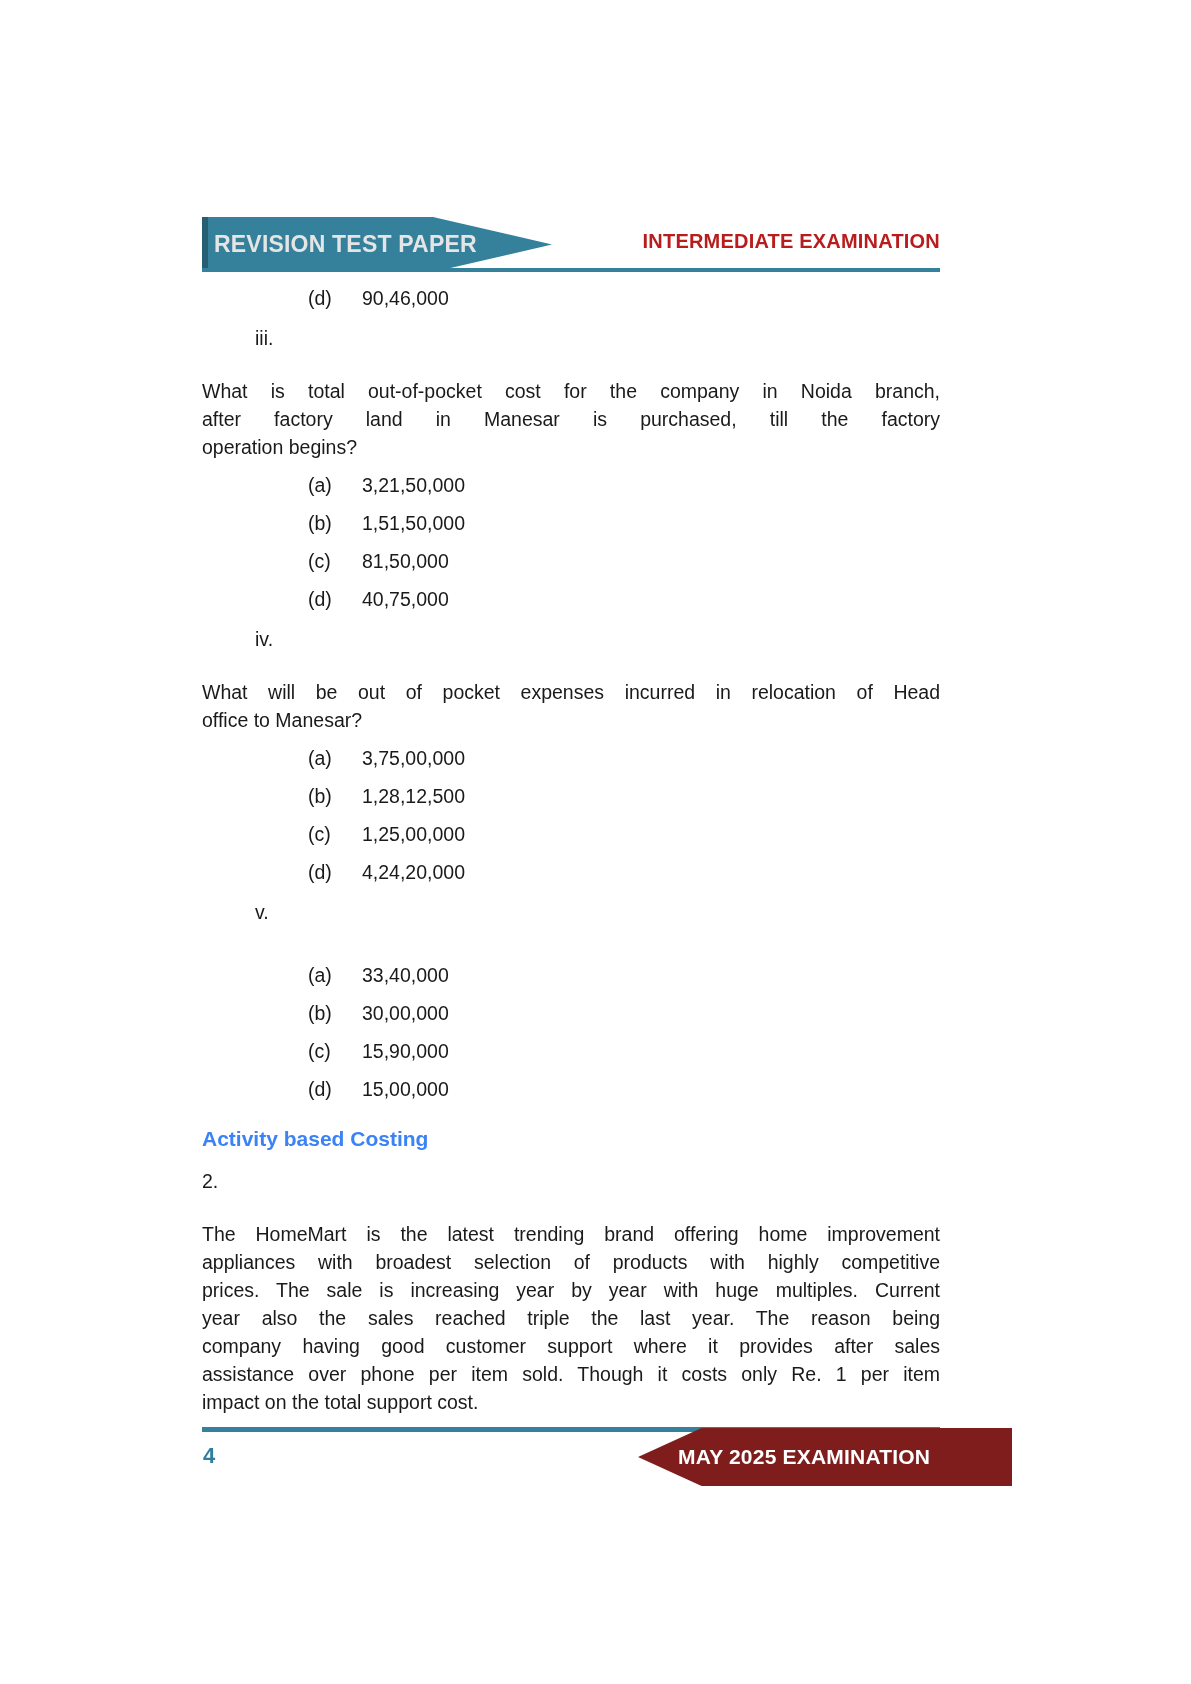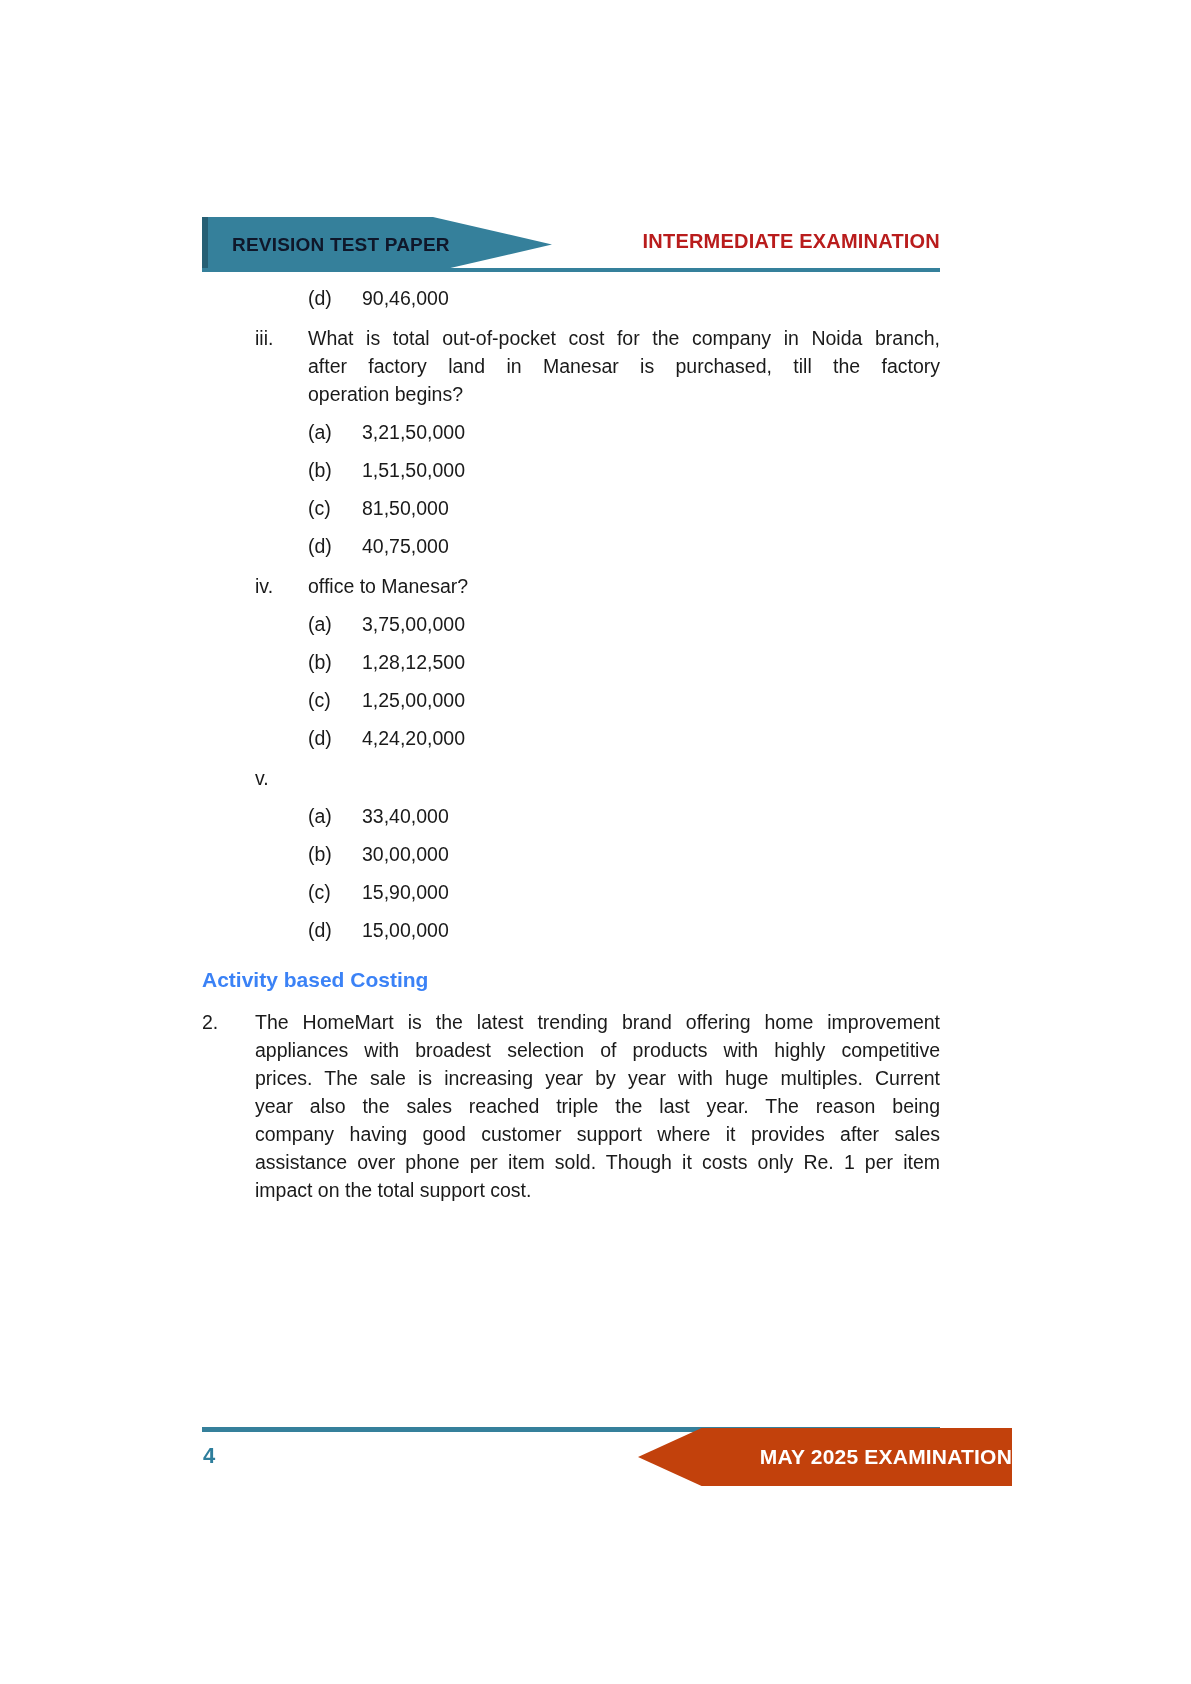--- a/index.html
+++ b/index.html
@@ -21,22 +21,22 @@
     width: 350px; height: 55px;
     background: #35809B;
     clip-path: polygon(0 0, 66% 0, 100% 50%, 66% 100%, 0 100%);
     display: flex; align-items: center;
   }
   .header-banner .shade {
     position: absolute; left: 0; top: 0; bottom: 0; width: 6px;
     background: #265F74;
   }
   .header-banner-title {
-    color: #0f172a; font-weight: bold; font-size: 19px;
-    padding-left: 30px; letter-spacing: 0.2px; white-space: nowrap;
+    color: #e5e5e5; font-weight: bold; font-size: 23px;
+    padding-left: 12px; letter-spacing: 0.2px; white-space: nowrap;
   }
   .header-right-title {
     position: absolute;
     right: 251px; top: 230px;
     color: #b91c1c; font-weight: bold; font-size: 20px;
     letter-spacing: 0.2px; white-space: nowrap;
   }
   .header-rule {
     position: absolute;
     left: 202px; top: 268px; width: 738px; height: 4px;
@@ -46,21 +46,21 @@
   
   .content {
     position: absolute;
     left: 202px; top: 284px; width: 738px;
     font-size: 19.5px; line-height: 28px;
   }
   .option-row { display: flex; padding-left: 106px; margin-bottom: 10px; }
   .opt-label { width: 54px; flex: 0 0 54px; }
   .opt-value { flex: 1; }
 
-  .question { display: flex; margin: 12px 0 10px 0; }
+  .question { display: flex; margin: 12px 0 10px 0; flex-direction: column; }
   .q-num { width: 53px; flex: 0 0 53px; padding-left: 53px; box-sizing: content-box; }
   .q2 .q-num { padding-left: 0; }
   .q-text { flex: 1; }
   .qline { display: block; }
   .just { text-align: justify; text-align-last: justify; }
   sup { font-size: 0.62em; vertical-align: super; line-height: 0; }
 
   .section-heading {
     color: #3b82f6; font-weight: bold; font-size: 21px;
     margin: 22px 0 14px 0; line-height: 28px;
@@ -69,23 +69,23 @@
   
   .footer-rule {
     position: absolute;
     left: 202px; top: 1427px; width: 738px; height: 5px;
     background: #35809B;
   }
   .footer-banner {
     position: absolute;
     left: 638px; top: 1428px;
     width: 374px; height: 58px;
-    background: #c2410c;
+    background: #7f1d1d;
     clip-path: polygon(0 50%, 17% 0, 100% 0, 100% 100%, 17% 100%);
-    display: flex; align-items: center; justify-content: flex-end;
+    display: flex; align-items: center; justify-content: flex-start;
   }
   .footer-banner-title {
     color: #ffffff; font-weight: bold; font-size: 21px;
     padding-left: 40px; white-space: nowrap; letter-spacing: 0.2px;
   }
   .page-number {
     position: absolute;
     left: 203px; top: 1443px;
     color: #2E7E9C; font-weight: bold; font-size: 22px;
   }
@@ -130,20 +130,21 @@
       <span class="opt-value">81,50,000</span>
     </div>
     <div class="option-row">
       <span class="opt-label">(d)</span>
       <span class="opt-value">40,75,000</span>
     </div>
 
     <div class="question">
       <div class="q-num">iv.</div>
       <div class="q-text">
+        <span class="qline just">What will be out of pocket expenses incurred in relocation of Head</span>
         <span class="qline">office to Manesar?</span>
       </div>
     </div>
     <div class="option-row">
       <span class="opt-label">(a)</span>
       <span class="opt-value">3,75,00,000</span>
     </div>
     <div class="option-row">
       <span class="opt-label">(b)</span>
       <span class="opt-value">1,28,12,500</span>

